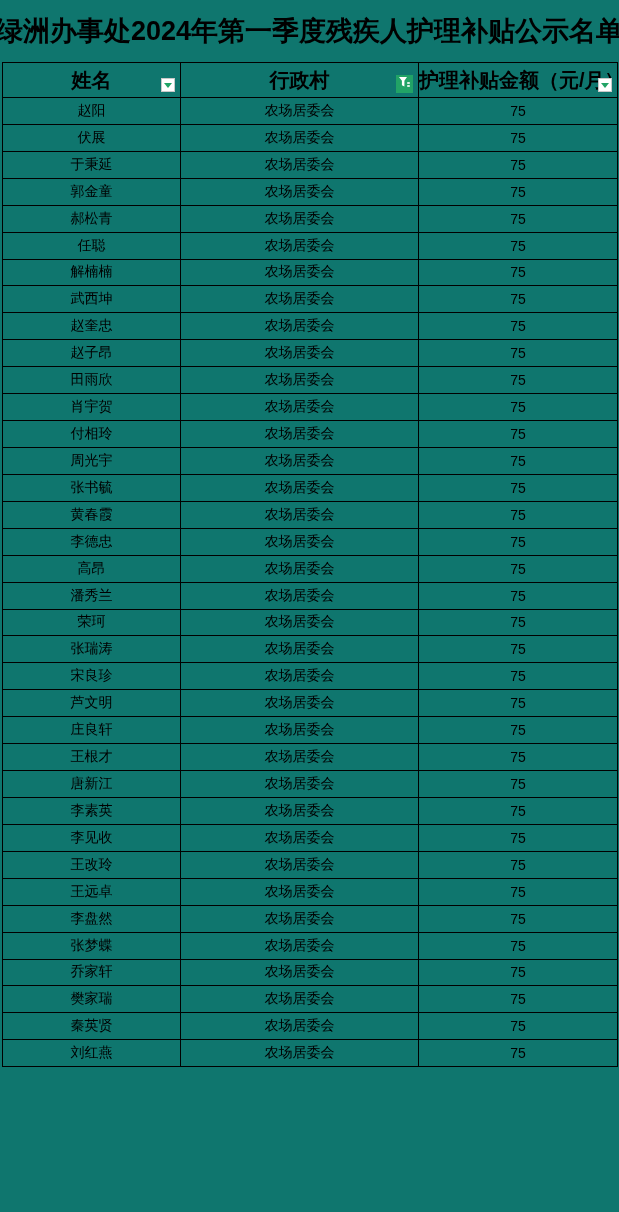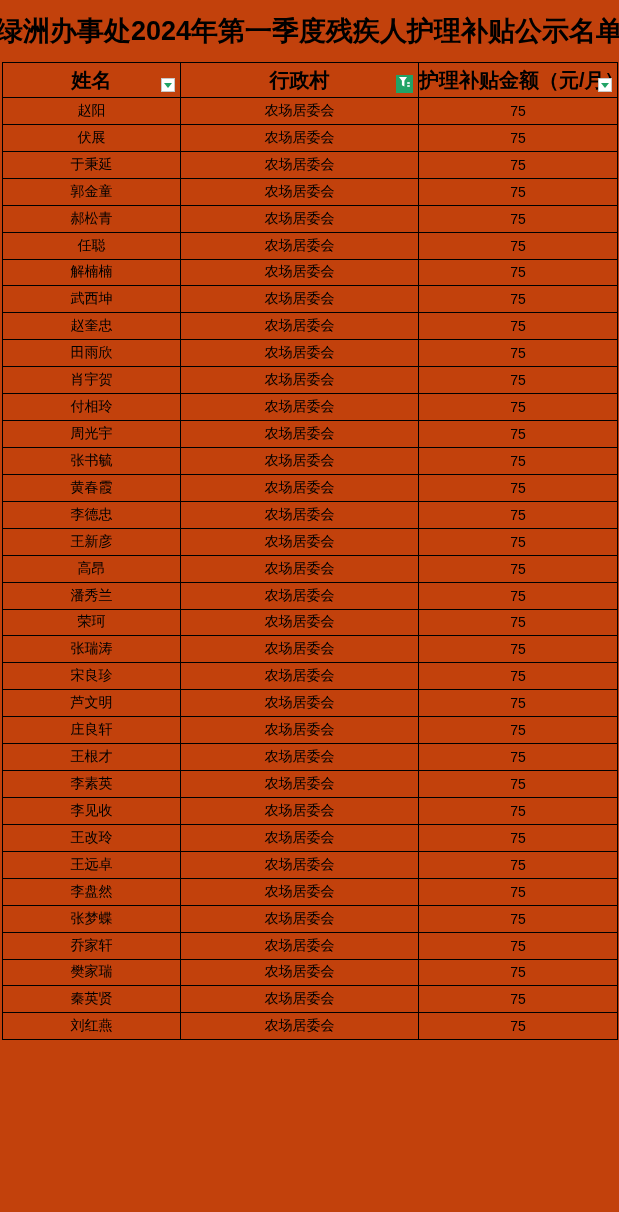--- a/index.html
+++ b/index.html
@@ -8,21 +8,21 @@
     background: #ffffff;
     width: 619px;
     height: 1212px;
     overflow: hidden;
     font-family: "Liberation Sans", "DejaVu Sans", sans-serif;
     color: #000000;
   }
   .page {
     width: 619px;
     height: 1212px;
-    background: #c2410c;
+    background: #0f766e;
   }
   .title {
     height: 62px;
     display: flex;
     align-items: center;
     justify-content: center;
     font-size: 27px;
     font-weight: bold;
     letter-spacing: 0px;
     white-space: nowrap;
@@ -163,20 +163,25 @@
     <td>武西坤</td>
     <td>农场居委会</td>
     <td>75</td>
   </tr>
         <tr>
     <td>赵奎忠</td>
     <td>农场居委会</td>
     <td>75</td>
   </tr>
         <tr>
+    <td>赵子昂</td>
+    <td>农场居委会</td>
+    <td>75</td>
+  </tr>
+        <tr>
     <td>田雨欣</td>
     <td>农场居委会</td>
     <td>75</td>
   </tr>
         <tr>
     <td>肖宇贺</td>
     <td>农场居委会</td>
     <td>75</td>
   </tr>
         <tr>
@@ -198,25 +203,20 @@
     <td>黄春霞</td>
     <td>农场居委会</td>
     <td>75</td>
   </tr>
         <tr>
     <td>李德忠</td>
     <td>农场居委会</td>
     <td>75</td>
   </tr>
         <tr>
-    <td>王新彦</td>
-    <td>农场居委会</td>
-    <td>75</td>
-  </tr>
-        <tr>
     <td>高昂</td>
     <td>农场居委会</td>
     <td>75</td>
   </tr>
         <tr>
     <td>潘秀兰</td>
     <td>农场居委会</td>
     <td>75</td>
   </tr>
         <tr>
@@ -239,20 +239,25 @@
     <td>农场居委会</td>
     <td>75</td>
   </tr>
         <tr>
     <td>庄良轩</td>
     <td>农场居委会</td>
     <td>75</td>
   </tr>
         <tr>
     <td>王根才</td>
+    <td>农场居委会</td>
+    <td>75</td>
+  </tr>
+        <tr>
+    <td>唐新江</td>
     <td>农场居委会</td>
     <td>75</td>
   </tr>
         <tr>
     <td>李素英</td>
     <td>农场居委会</td>
     <td>75</td>
   </tr>
         <tr>
     <td>李见收</td>

